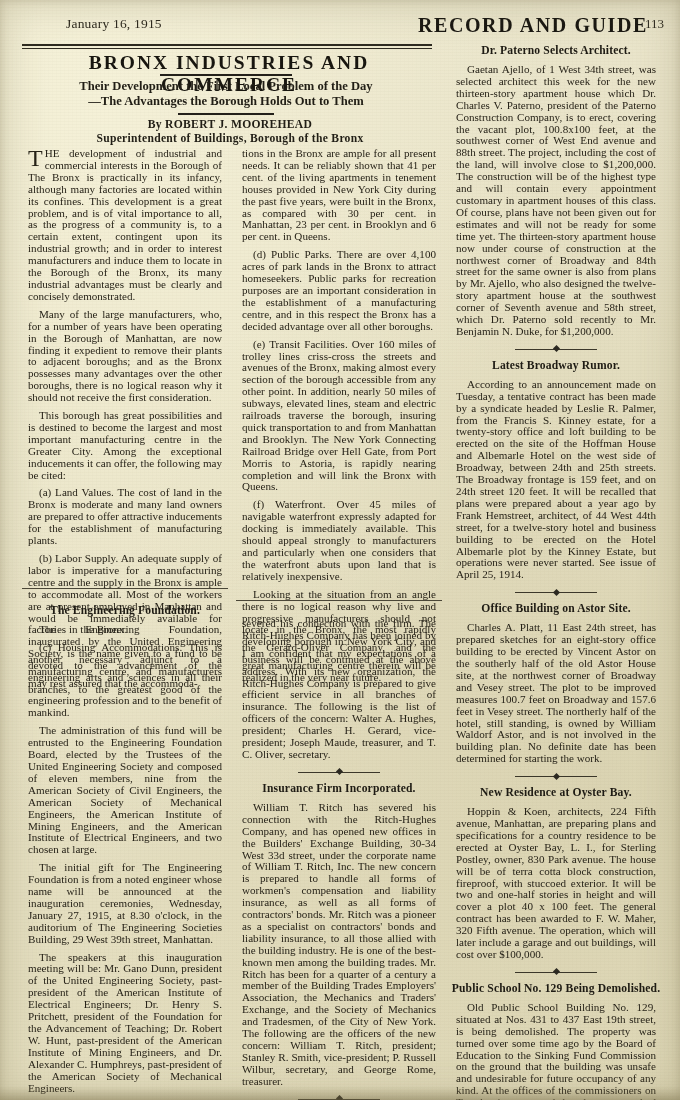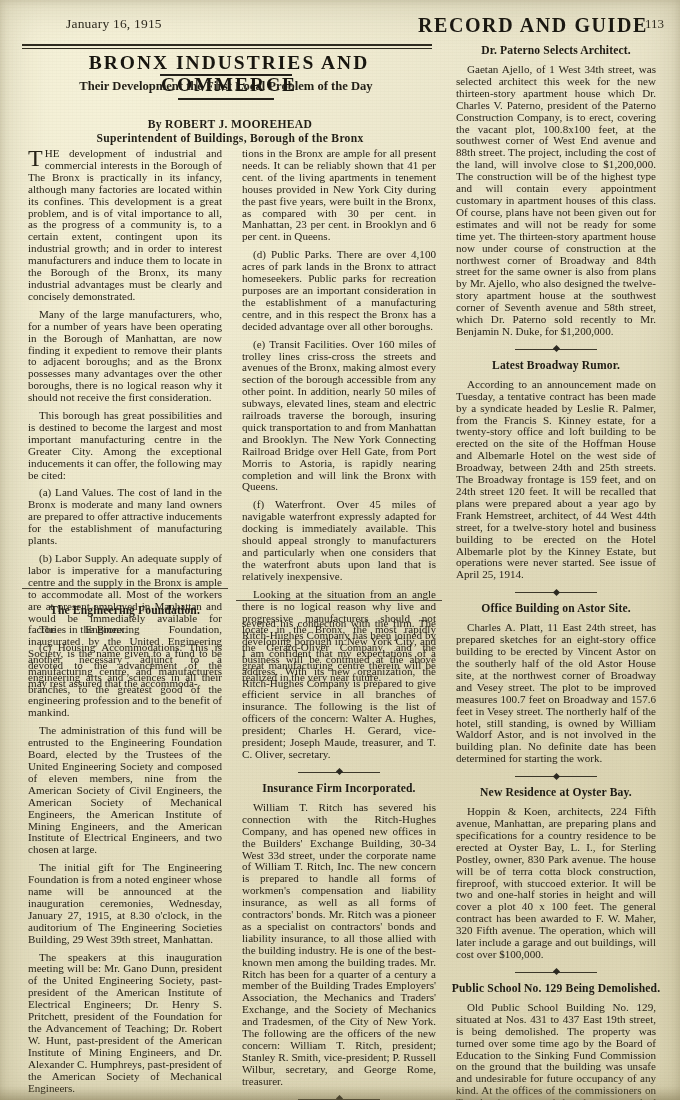--- a/index.html
+++ b/index.html
@@ -230,20 +230,21 @@
     <div class="mast-date">January 16, 1915</div>
     <div class="mast-title">RECORD AND GUIDE</div>
     <div class="mast-page">113</div>
   </div>
   <div class="mast-rule"></div>
 
   <div class="headline">BRONX INDUSTRIES AND COMMERCE</div>
   <div class="deck">
     <div class="hrule-top"></div>
     <div>Their Development the First Local Problem of the Day</div>
+    <div>—The Advantages the Borough Holds Out to Them</div>
     <div class="hrule-bot"></div>
   </div>
   <div class="byline">
     <div>By ROBERT J. MOOREHEAD</div>
     <div>Superintendent of Buildings, Borough of the Bronx</div>
   </div>
 
   <div class="col col-1">
     <p class="dropcap noindent">THE development of industrial and commercial interests in the Borough of The Bronx is practically in its infancy, although many factories are located within its confines. This development is a great problem, and is of vital importance to all, as the progress of a community is, to a certain extent, contingent upon its industrial growth; and in order to interest manufacturers and induce them to locate in the Borough of the Bronx, its many industrial advantages must be clearly and concisely demonstrated.</p>
     <p>Many of the large manufacturers, who, for a number of years have been operating in the Borough of Manhattan, are now finding it expedient to remove their plants to adjacent boroughs; and as the Bronx possesses many advantages over the other boroughs, there is no logical reason why it should not receive the first consideration.</p>

